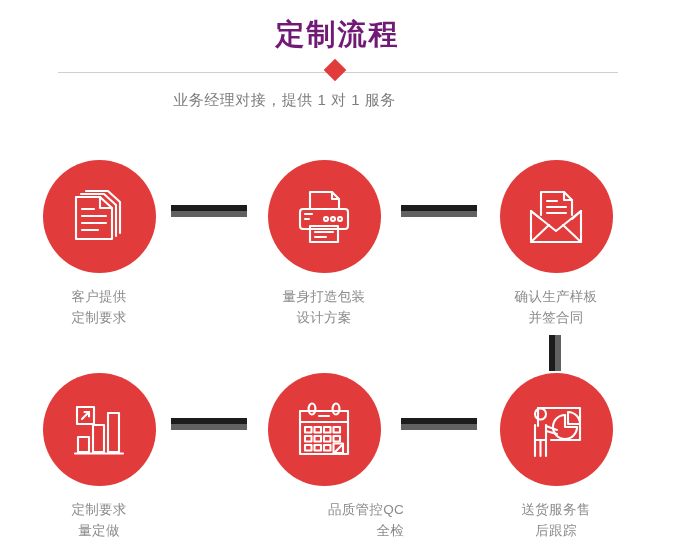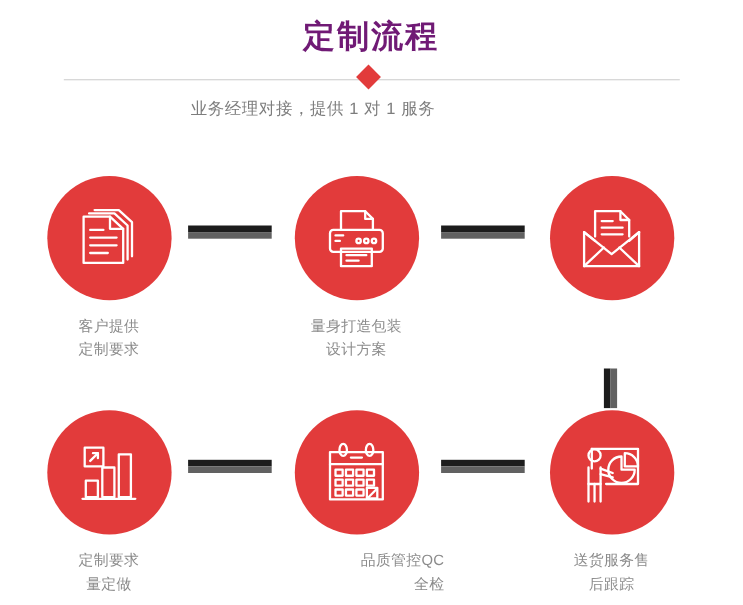--- a/index.html
+++ b/index.html
@@ -248,20 +248,22 @@
           <line x1="23" y1="28" x2="42" y2="28"></line>
           <path d="M7 26 L17 34"></path>
           <path d="M57 26 L48 34"></path>
           <path d="M7 26 V57 H57 V26"></path>
           <path d="M7 26 L32 46 L57 26"></path>
           <path d="M7 57 L25 40"></path>
           <path d="M57 57 L39 40"></path>
         </svg>
       </span>
     </div>
+    <div class="step-label">确认生产样板
+并签合同</div>
   </div>
 
   <div class="step s4">
     <div class="step-circle">
       <span>
         <svg width="64" height="64" viewBox="0 0 64 64" fill="none" stroke="#ffffff" stroke-width="2.1" stroke-linejoin="round" stroke-linecap="round">
           <rect x="10" y="9" width="17" height="17"></rect>
           <path d="M15 21 L22 14"></path>
           <path d="M22 14 H17.5 M22 14 V18.5"></path>
           <rect x="11" y="39" width="11" height="15"></rect>

